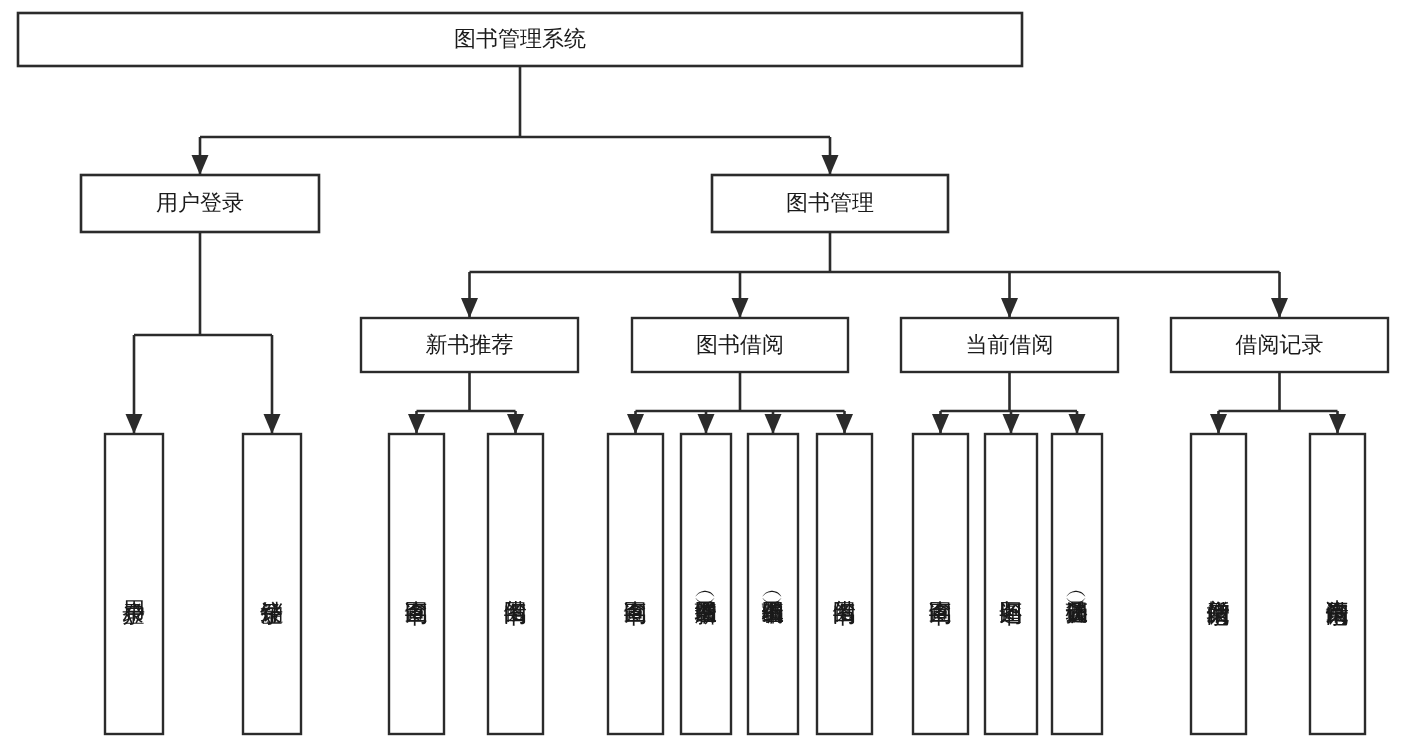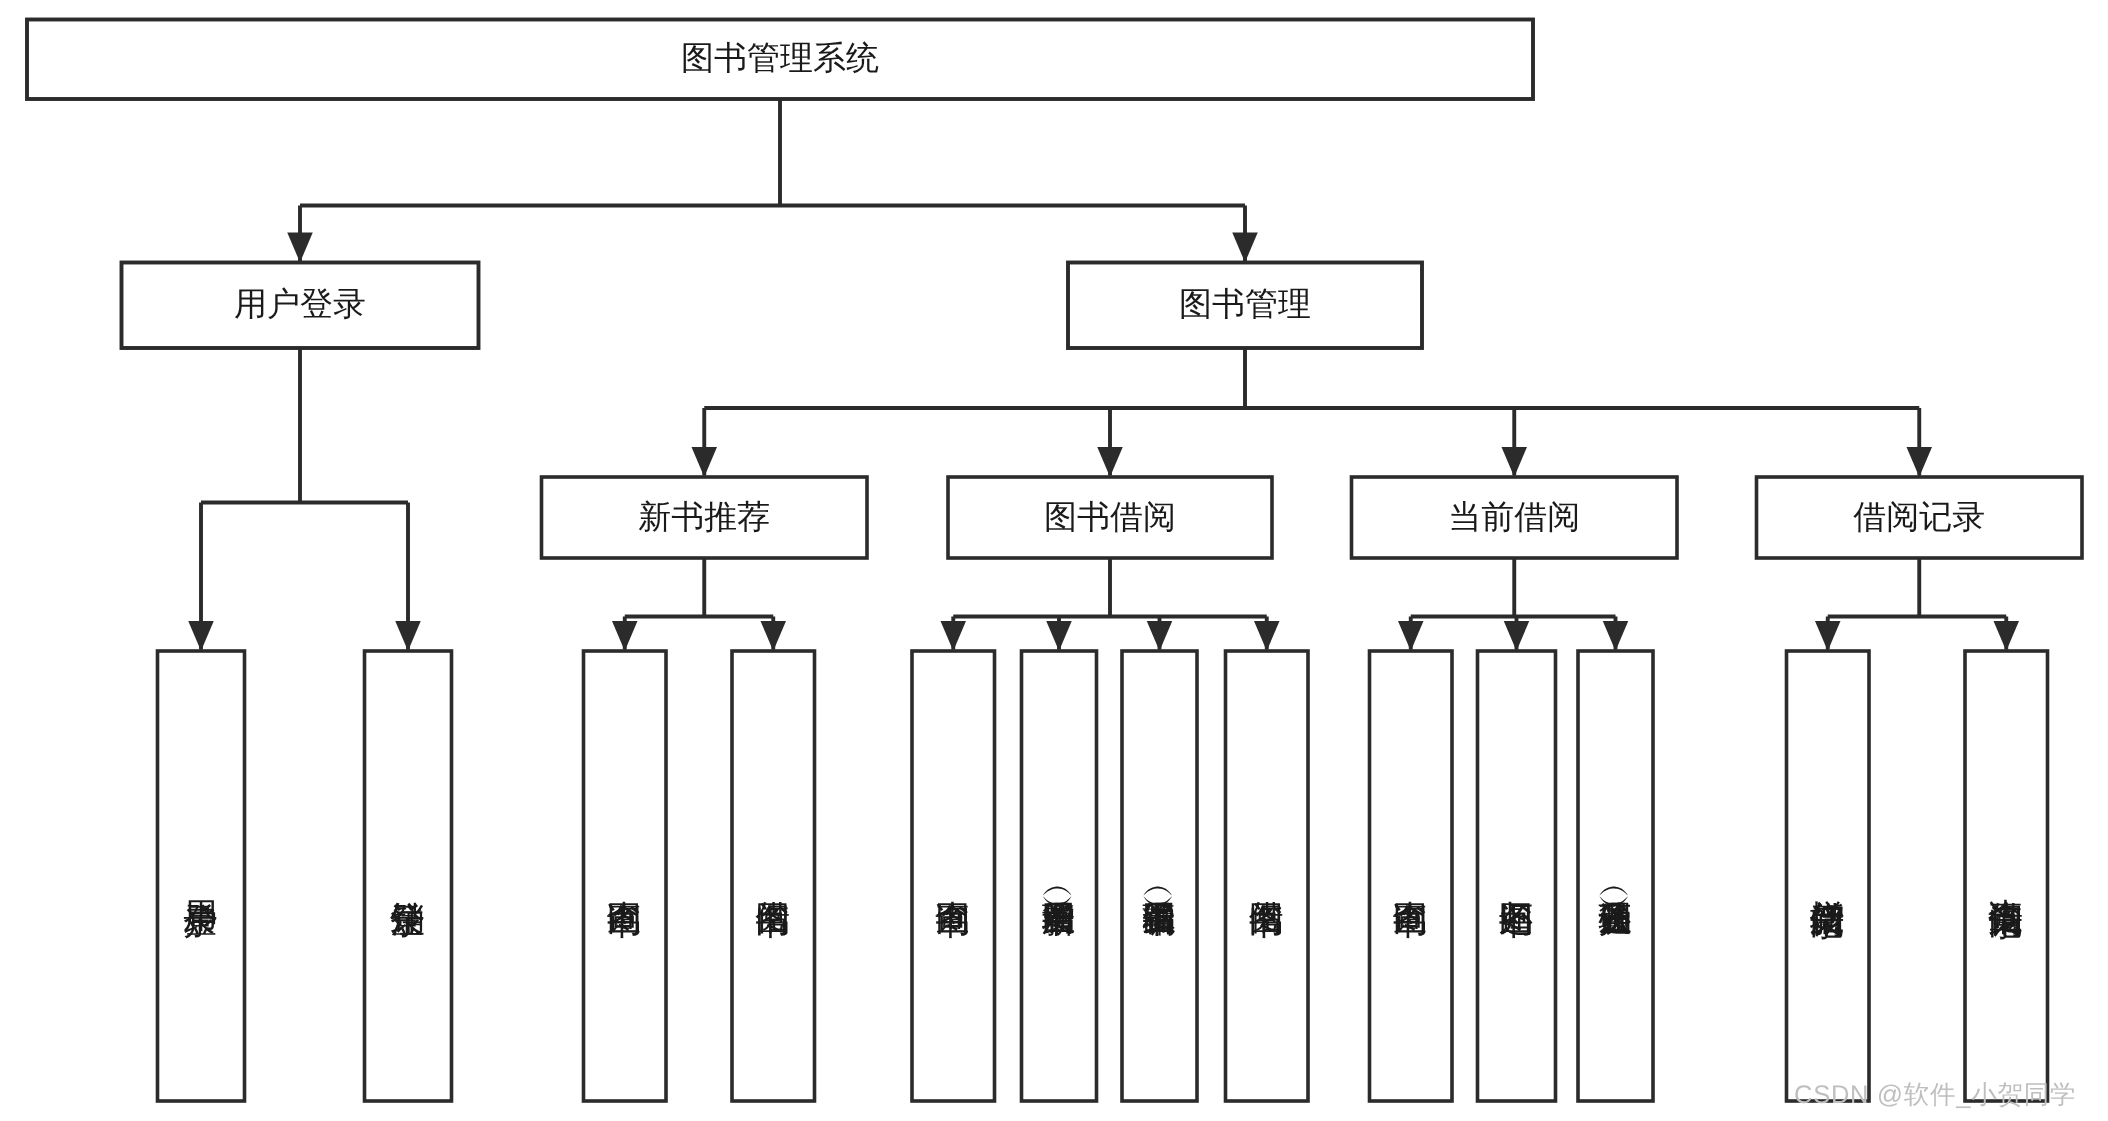--- a/index.html
+++ b/index.html
@@ -175,14 +175,13 @@
       <div class="node-label-v" style="left: 608px; top: 434px; width: 55px; height: 300px;">查询图书</div>
       <div class="node-label-v" style="left: 681px; top: 434px; width: 50px; height: 300px; font-size: 22px; letter-spacing: 0px;">新增图书（管理员）</div>
       <div class="node-label-v" style="left: 748px; top: 434px; width: 50px; height: 300px; font-size: 22px; letter-spacing: 0px;">编辑图书（管理员）</div>
       <div class="node-label-v" style="left: 817px; top: 434px; width: 55px; height: 300px;">借阅图书</div>
       <div class="node-label-v" style="left: 913px; top: 434px; width: 55px; height: 300px;">查询图书</div>
       <div class="node-label-v" style="left: 985px; top: 434px; width: 52px; height: 300px;">归还图书</div>
       <div class="node-label-v" style="left: 1052px; top: 434px; width: 50px; height: 300px; font-size: 22px; letter-spacing: 0px;">确认归还（管理员）</div>
       <div class="node-label-v" style="left: 1191px; top: 434px; width: 55px; height: 300px;">新增借阅记录</div>
       <div class="node-label-v" style="left: 1310px; top: 434px; width: 55px; height: 300px;">查询借阅记录</div>
     </div>
-  <div class="watermark" id="watermark" style="left: 1196px; top: 718px;">CSDN @软件_小贺同学</div>
 </div>
 
 </body></html>

